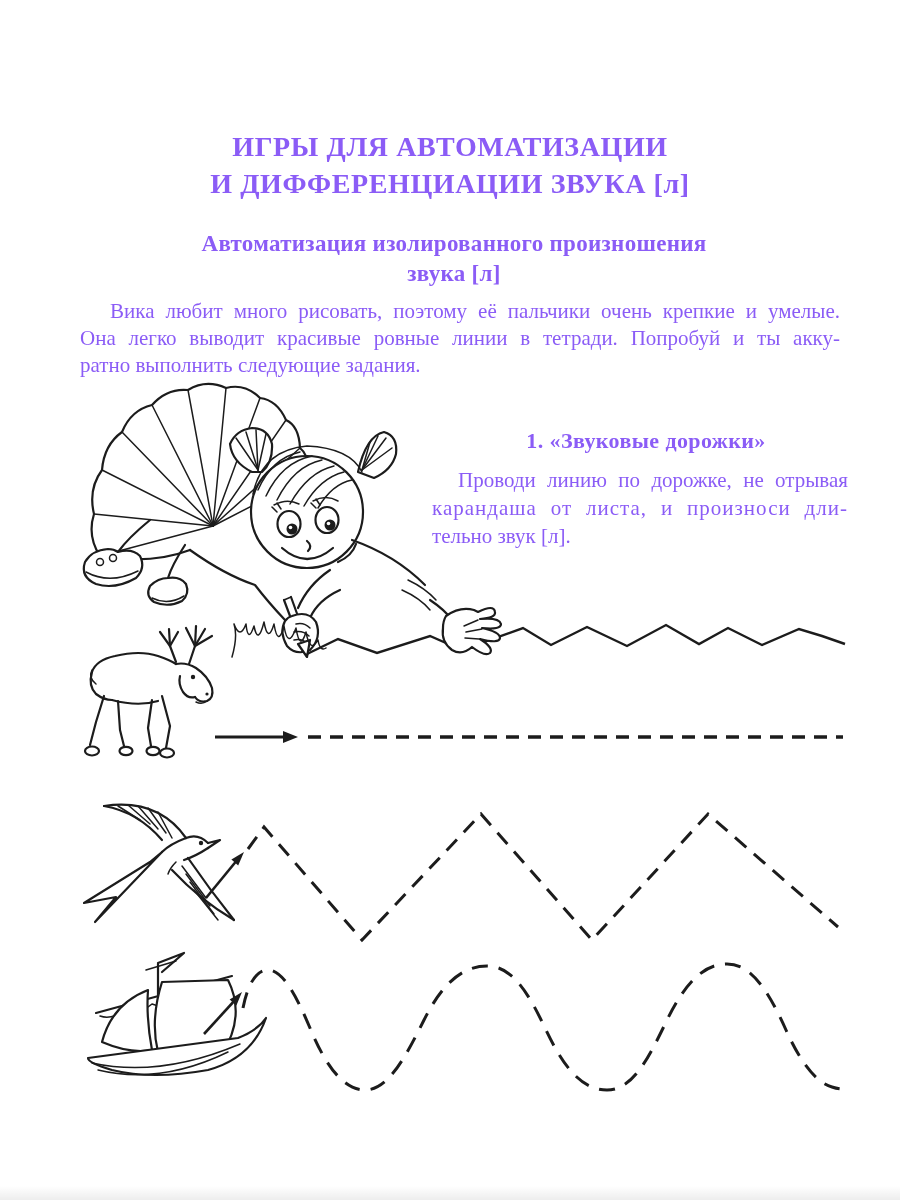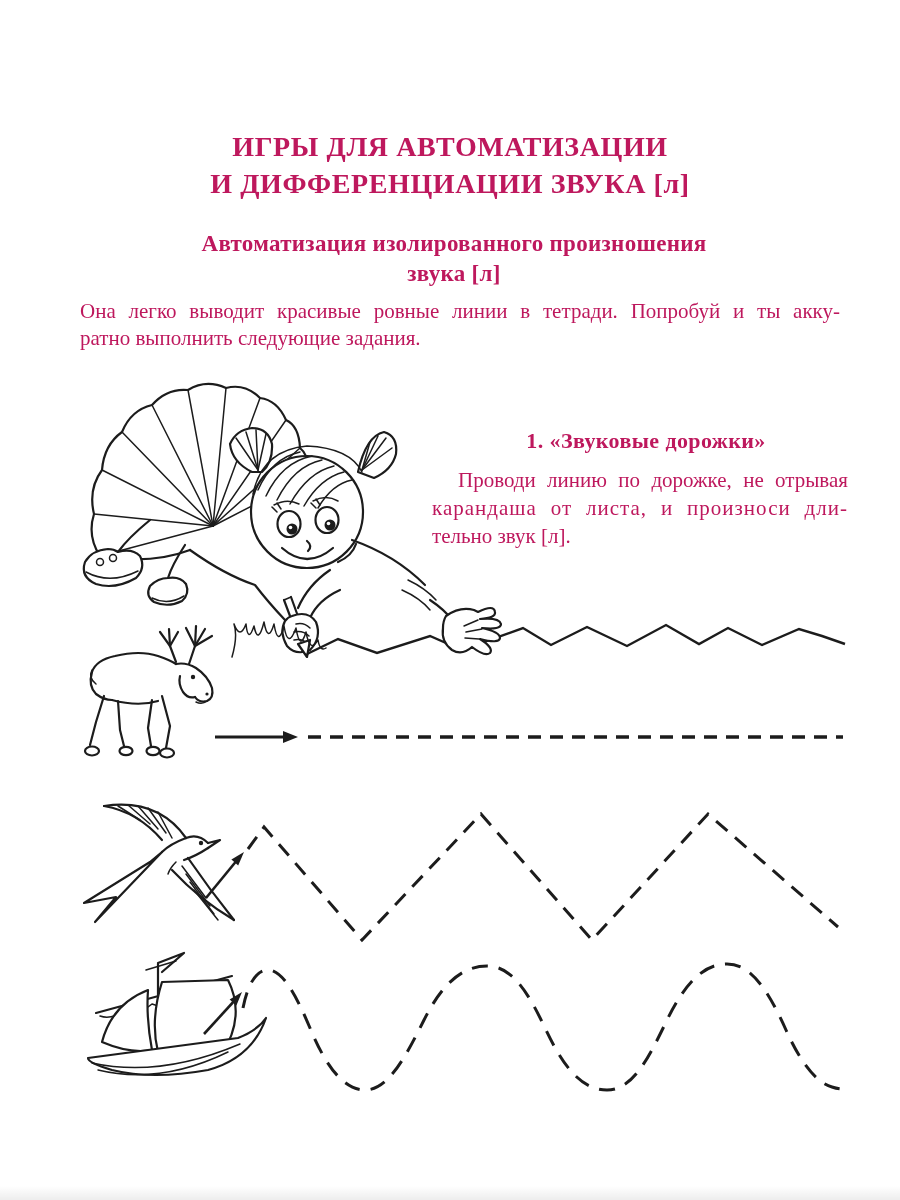--- a/index.html
+++ b/index.html
@@ -1,18 +1,18 @@
 <!DOCTYPE html>
 <html><head>
 <meta charset="utf-8">
 <style>
   html,body{margin:0;padding:0;background:#fff;}
   .page{
     position:relative;width:900px;height:1200px;background:#ffffff;overflow:hidden;
-    font-family:"Liberation Serif","DejaVu Serif",serif;color:#be185d;
+    font-family:"Liberation Serif","DejaVu Serif",serif;color:#8b5cf6;
   }
   .abs{position:absolute;}
   .title{top:128px;left:0;width:900px;text-align:center;font-weight:bold;
          font-size:28px;line-height:37px;letter-spacing:0.6px;}
   .subtitle{top:229px;left:4px;width:900px;text-align:center;font-weight:bold;
          font-size:23px;line-height:30px;letter-spacing:0.3px;}
   .intro{top:298px;left:80px;width:760px;font-size:21px;line-height:27px;}
   .jline{text-align:justify;text-align-last:justify;white-space:nowrap;}
   .jline.lastline{text-align:right;text-align-last:left;}
   .indent1{text-indent:30px;}
@@ -40,20 +40,21 @@
     <div>ИГРЫ ДЛЯ АВТОМАТИЗАЦИИ</div>
     <div>И ДИФФЕРЕНЦИАЦИИ ЗВУКА [л]</div>
   </header>
 
   <div class="abs subtitle">
     <div>Автоматизация изолированного произношения</div>
     <div>звука [л]</div>
   </div>
 
   <div class="abs intro">
+    <div class="jline indent1">Вика любит много рисовать, поэтому её пальчики очень крепкие и умелые.</div>
     <div class="jline">Она легко выводит красивые ровные линии в тетради. Попробуй и ты акку-</div>
     <div class="jline lastline">ратно выполнить следующие задания.</div>
   </div>
 
   <div class="abs task-heading">1. «Звуковые дорожки»</div>
 
   <div class="abs task-text">
     <div class="jline indent1">Проводи линию по дорожке, не отрывая</div>
     <div class="jline l2">карандаша от листа, и произноси дли-</div>
     <div class="jline lastline">тельно звук [л].</div>

